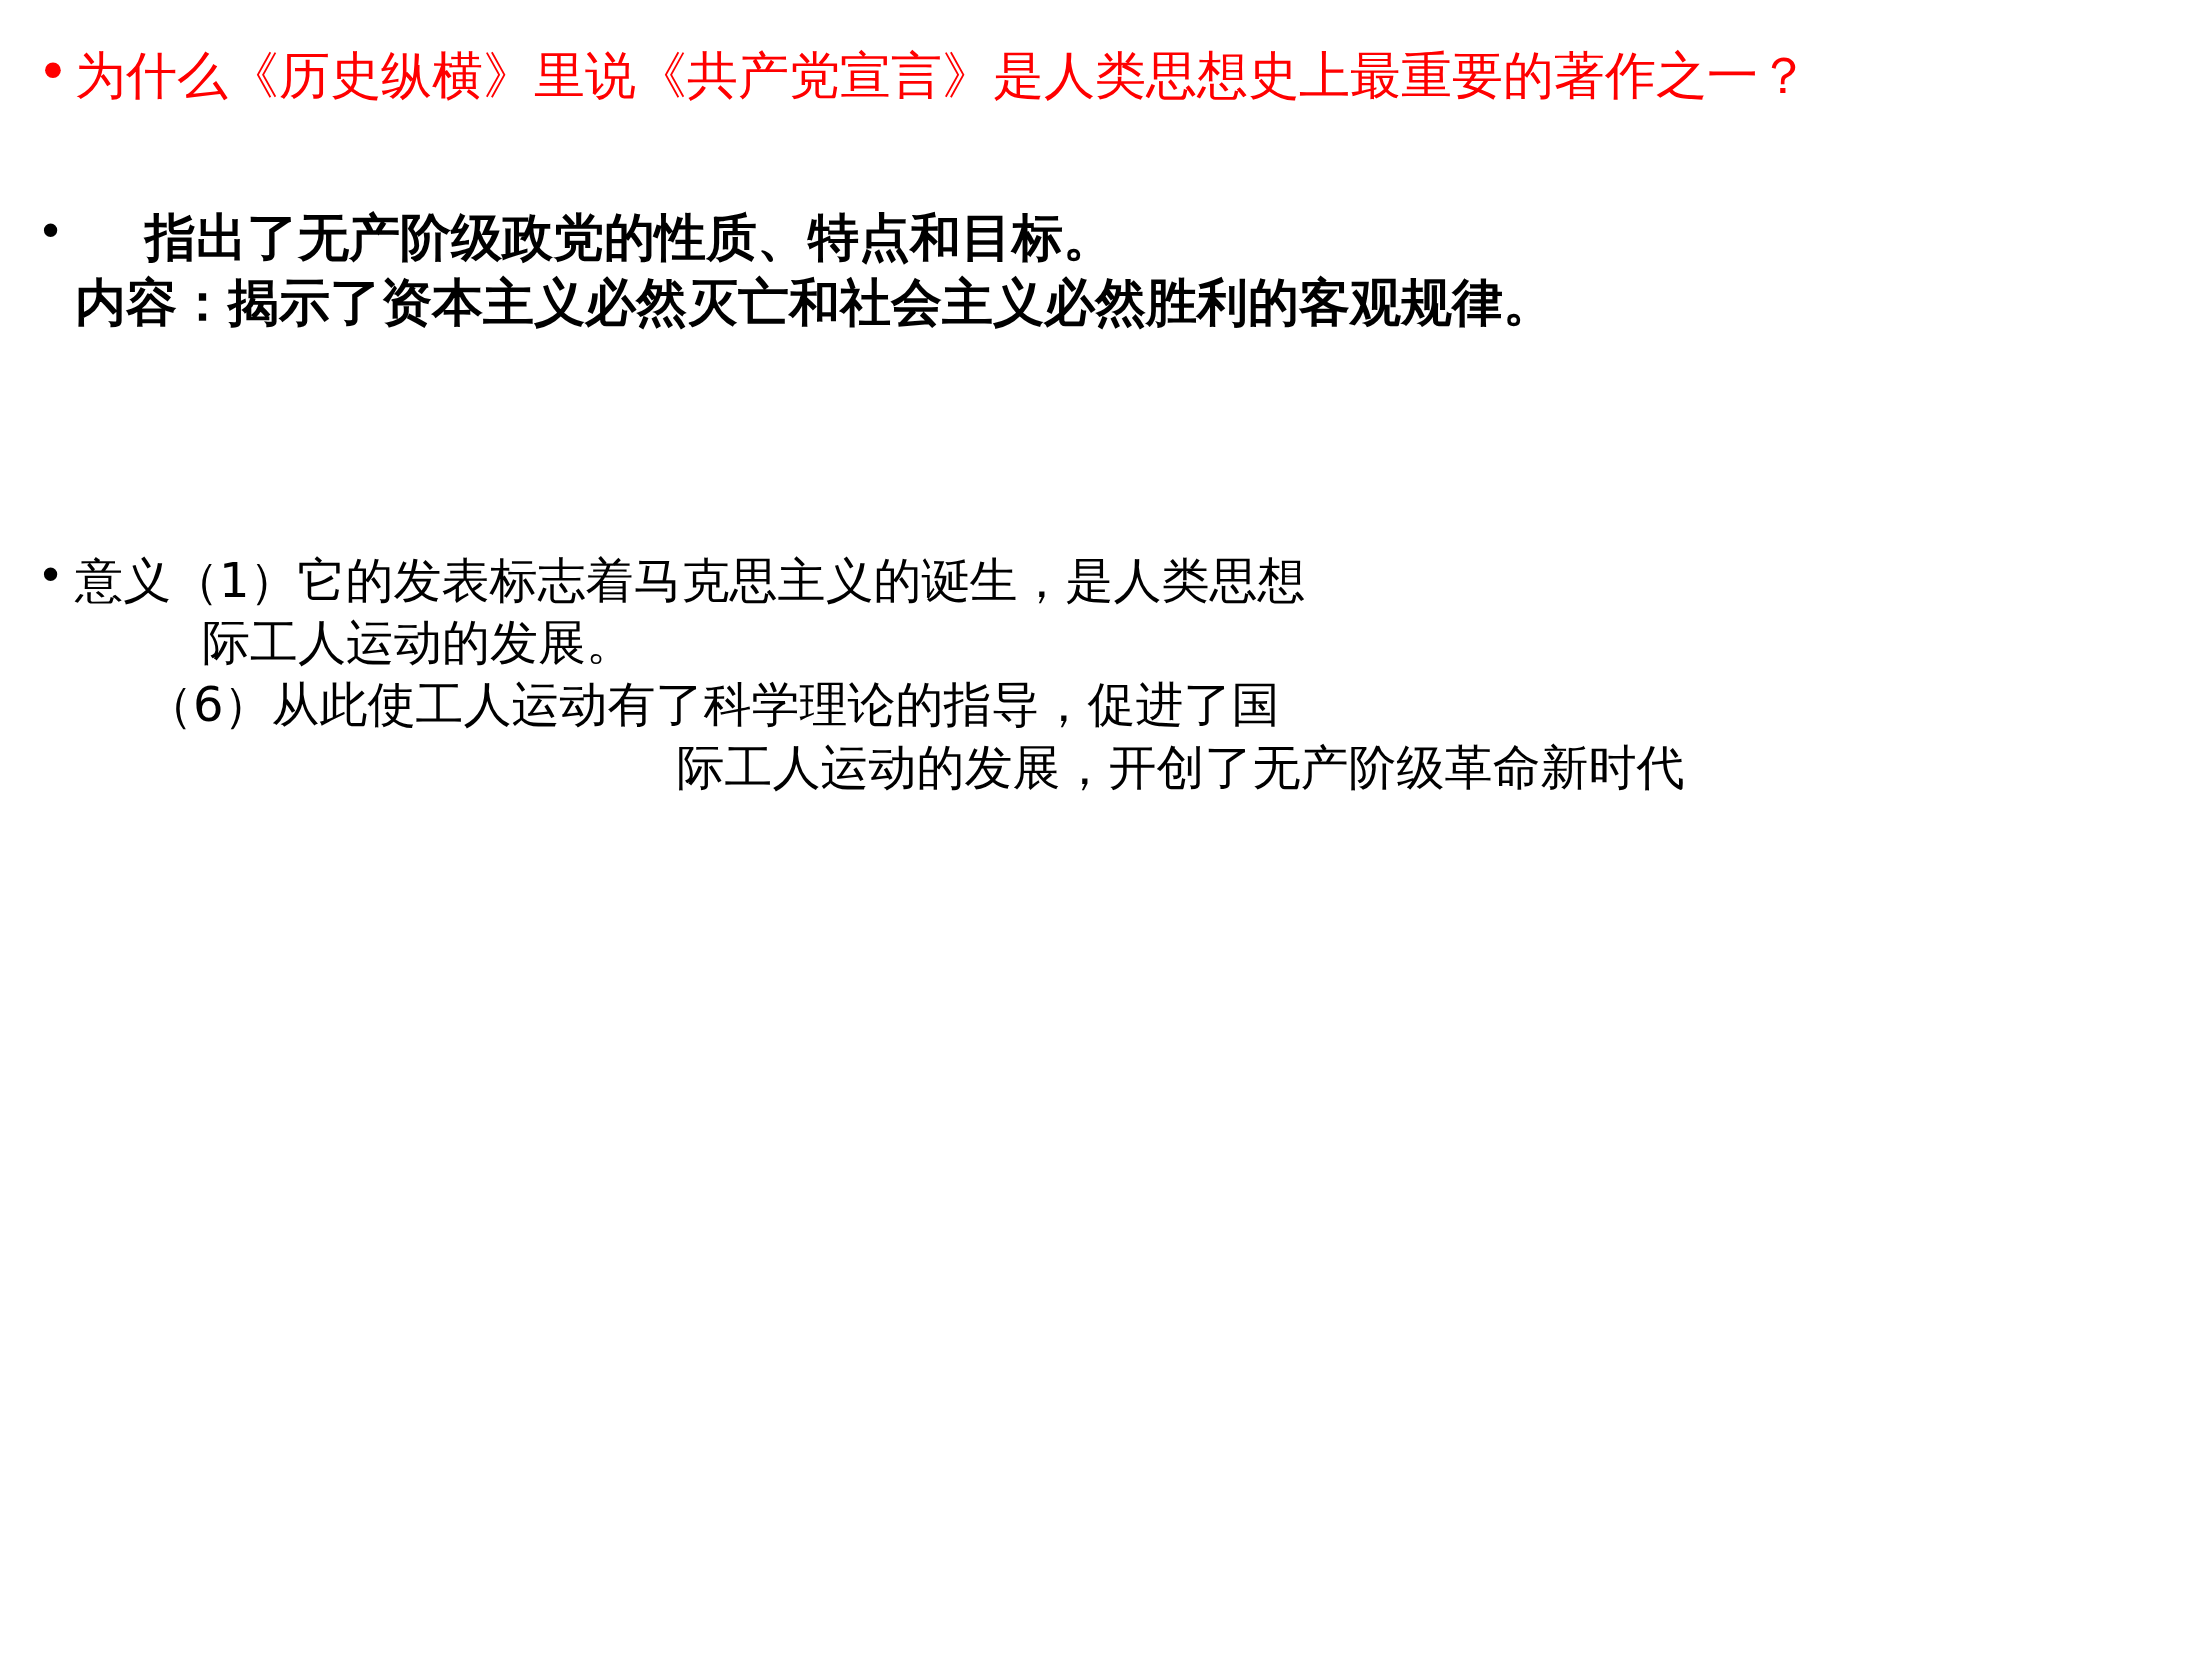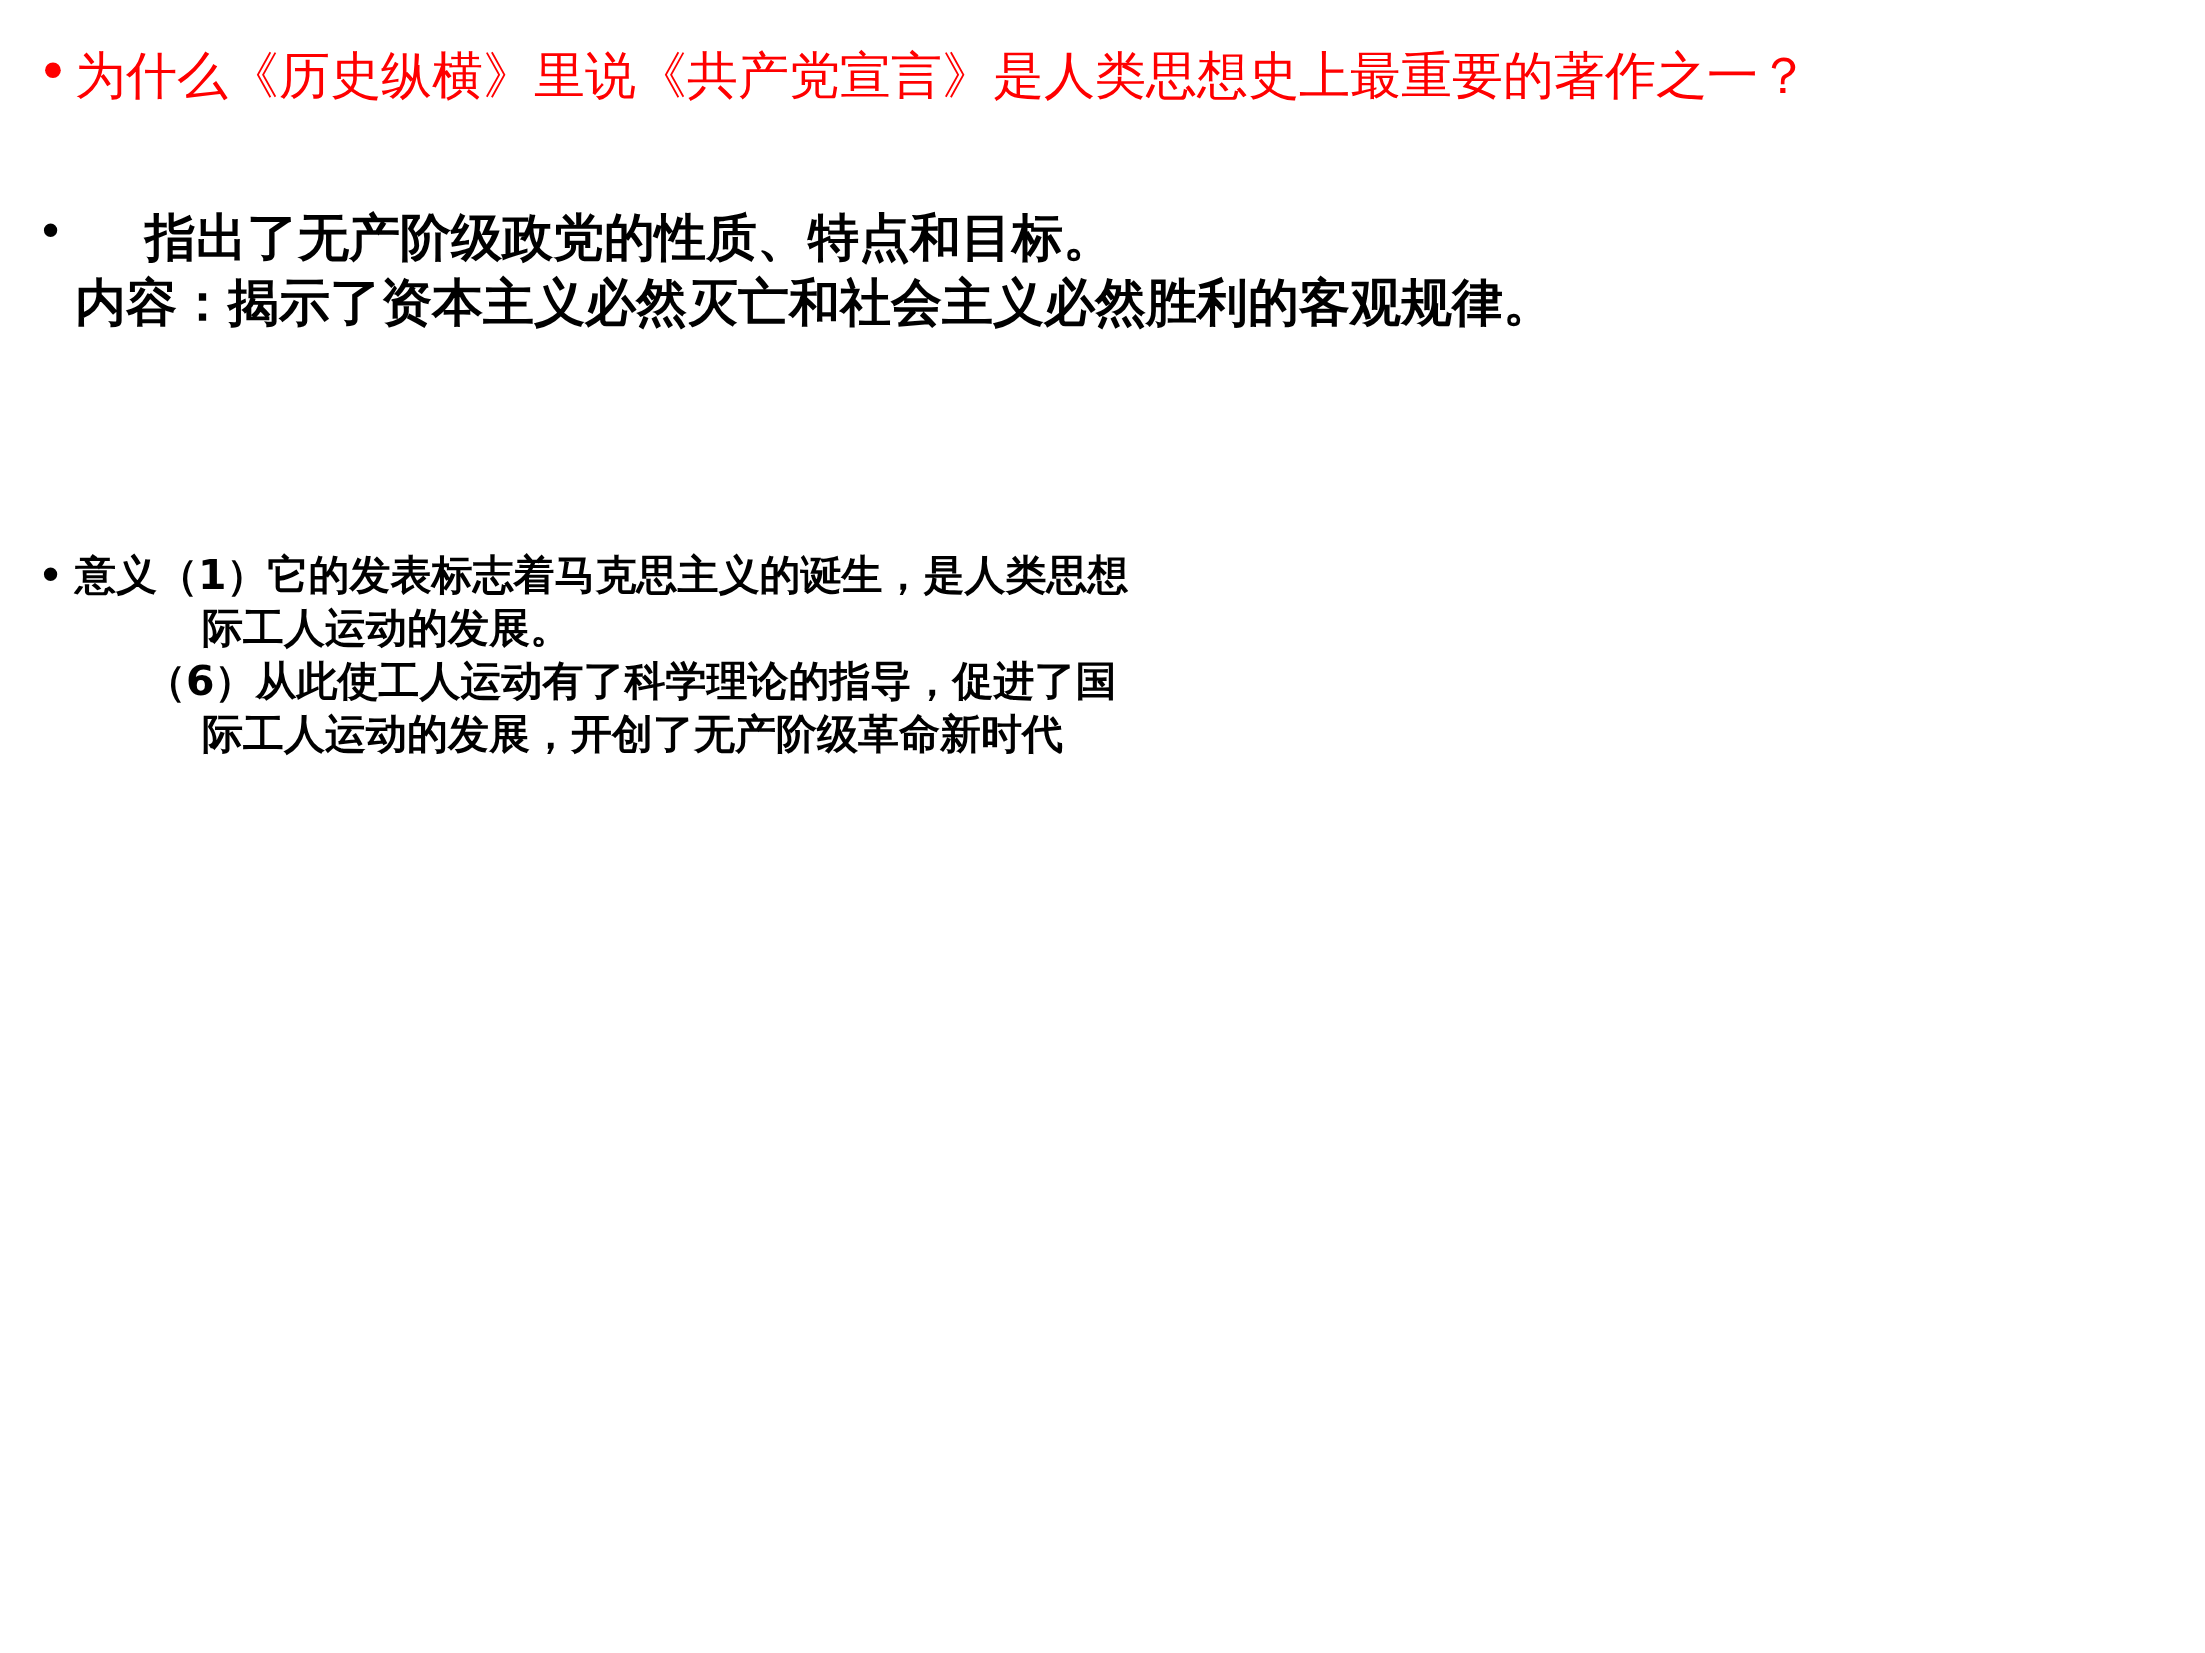--- a/index.html
+++ b/index.html
@@ -83,34 +83,35 @@
   .significance-block {
     margin-top: 213px;
     color: #000000;
   }
   .significance-block .bullet-dot {
     color: #000000;
     font-size: 46px;
     line-height: 1.2;
   }
   .sig-line {
-    font-size: 41px;
-    font-weight: bold;
+    font-size: 48px;
+    font-weight: normal;
     line-height: 1.3;
     color: #000000;
     white-space: pre;
   }
   .sig-line.indent-1 {
     padding-left: 127px;
   }
   .sig-line.indent-2 {
     padding-left: 70px;
   }
   .sig-line.indent-3 {
     padding-left: 127px;
+    text-align: center;
   }
 </style>
 </head>
 <body>
 
 <div class="slide">
 
   <div class="bullet-block title-block">
     <div class="bullet-dot">•</div>
     <div class="bullet-body">

